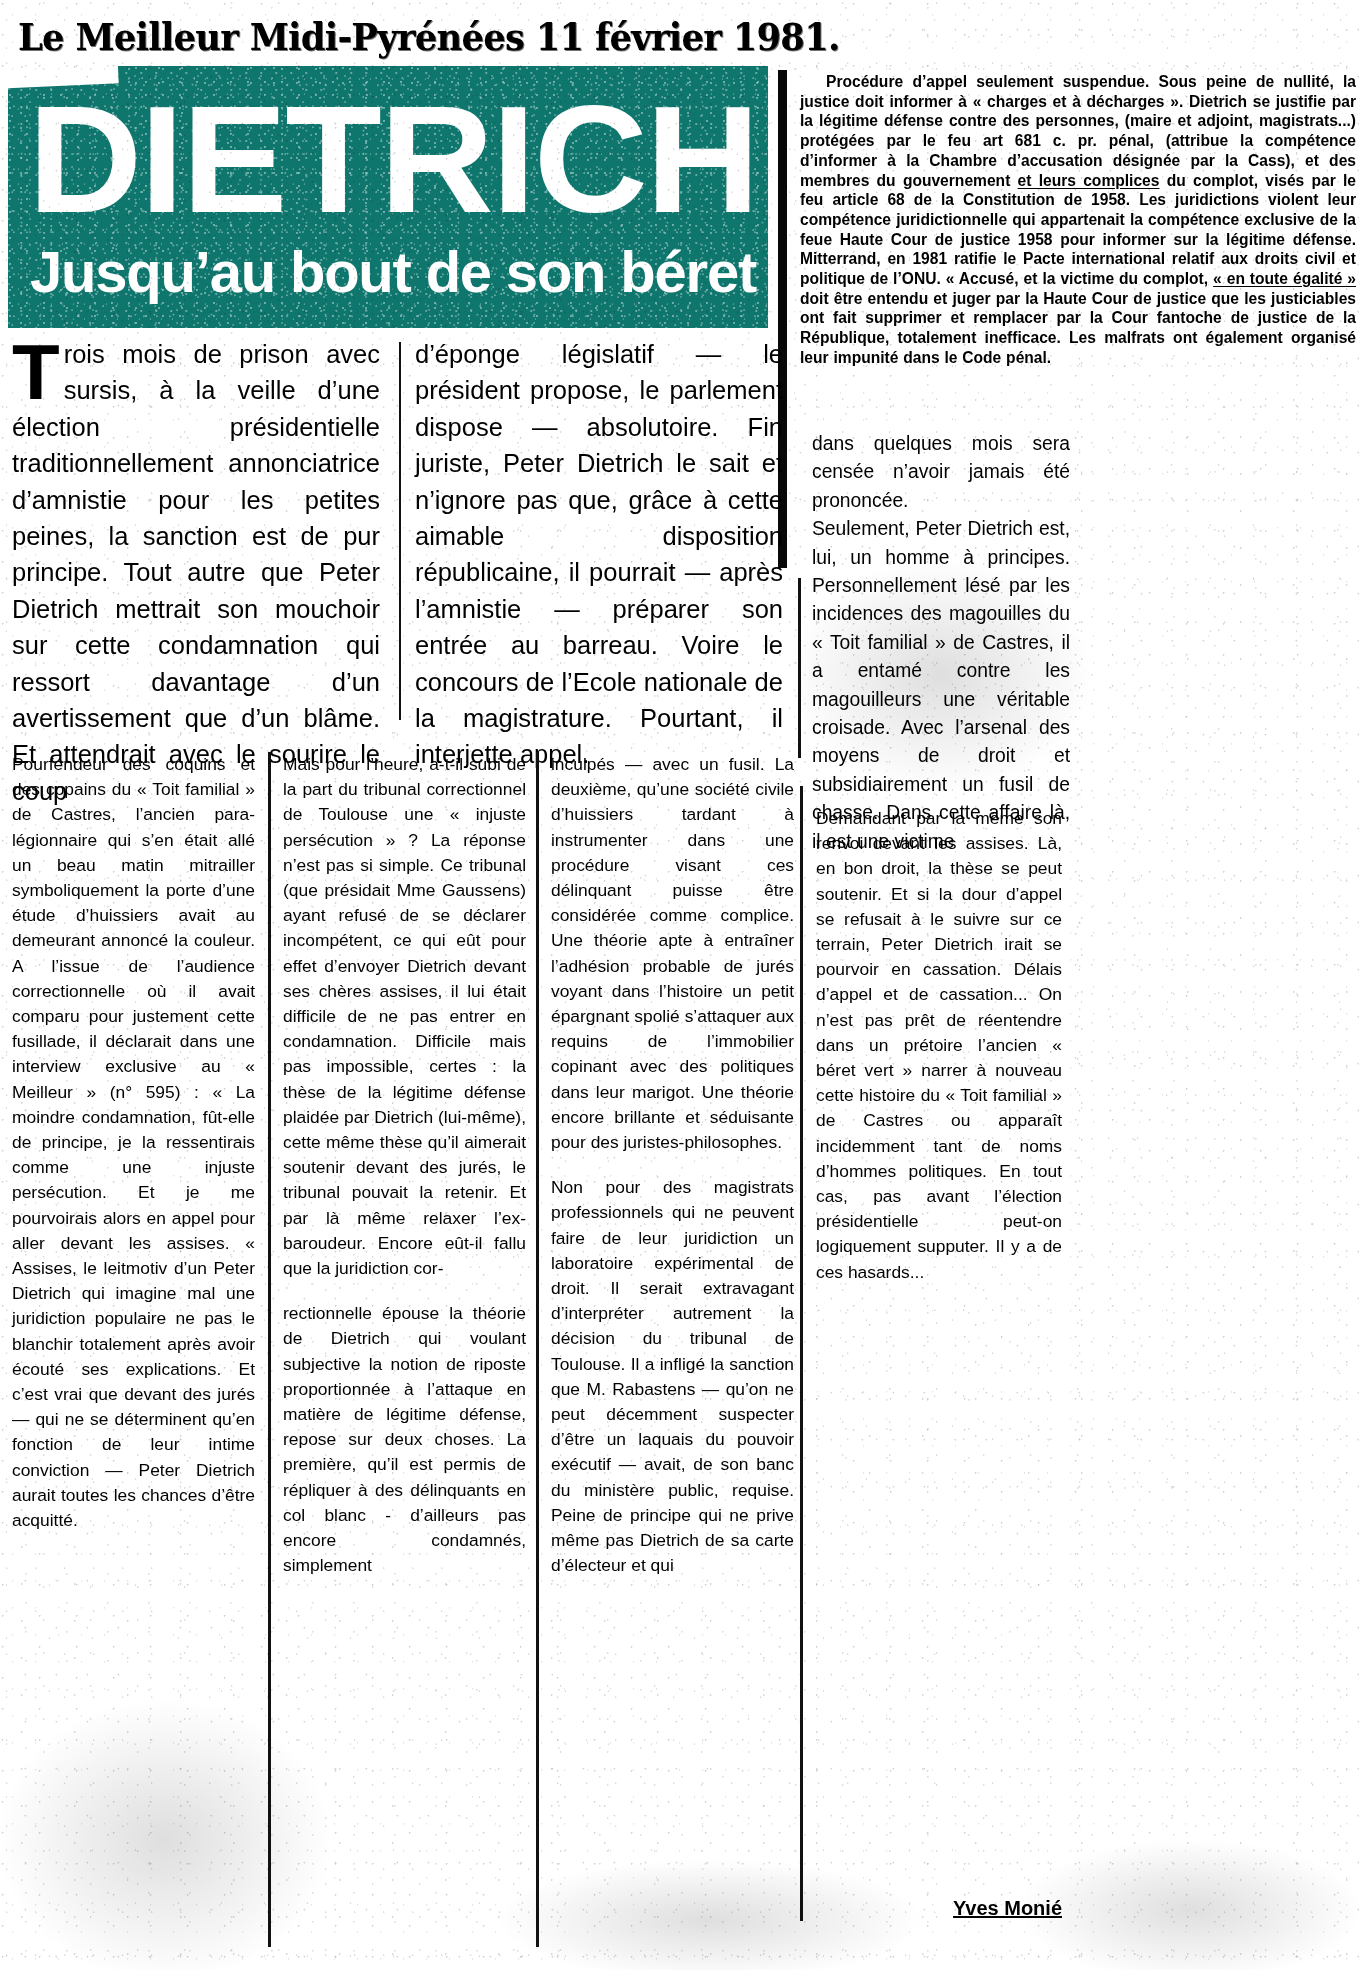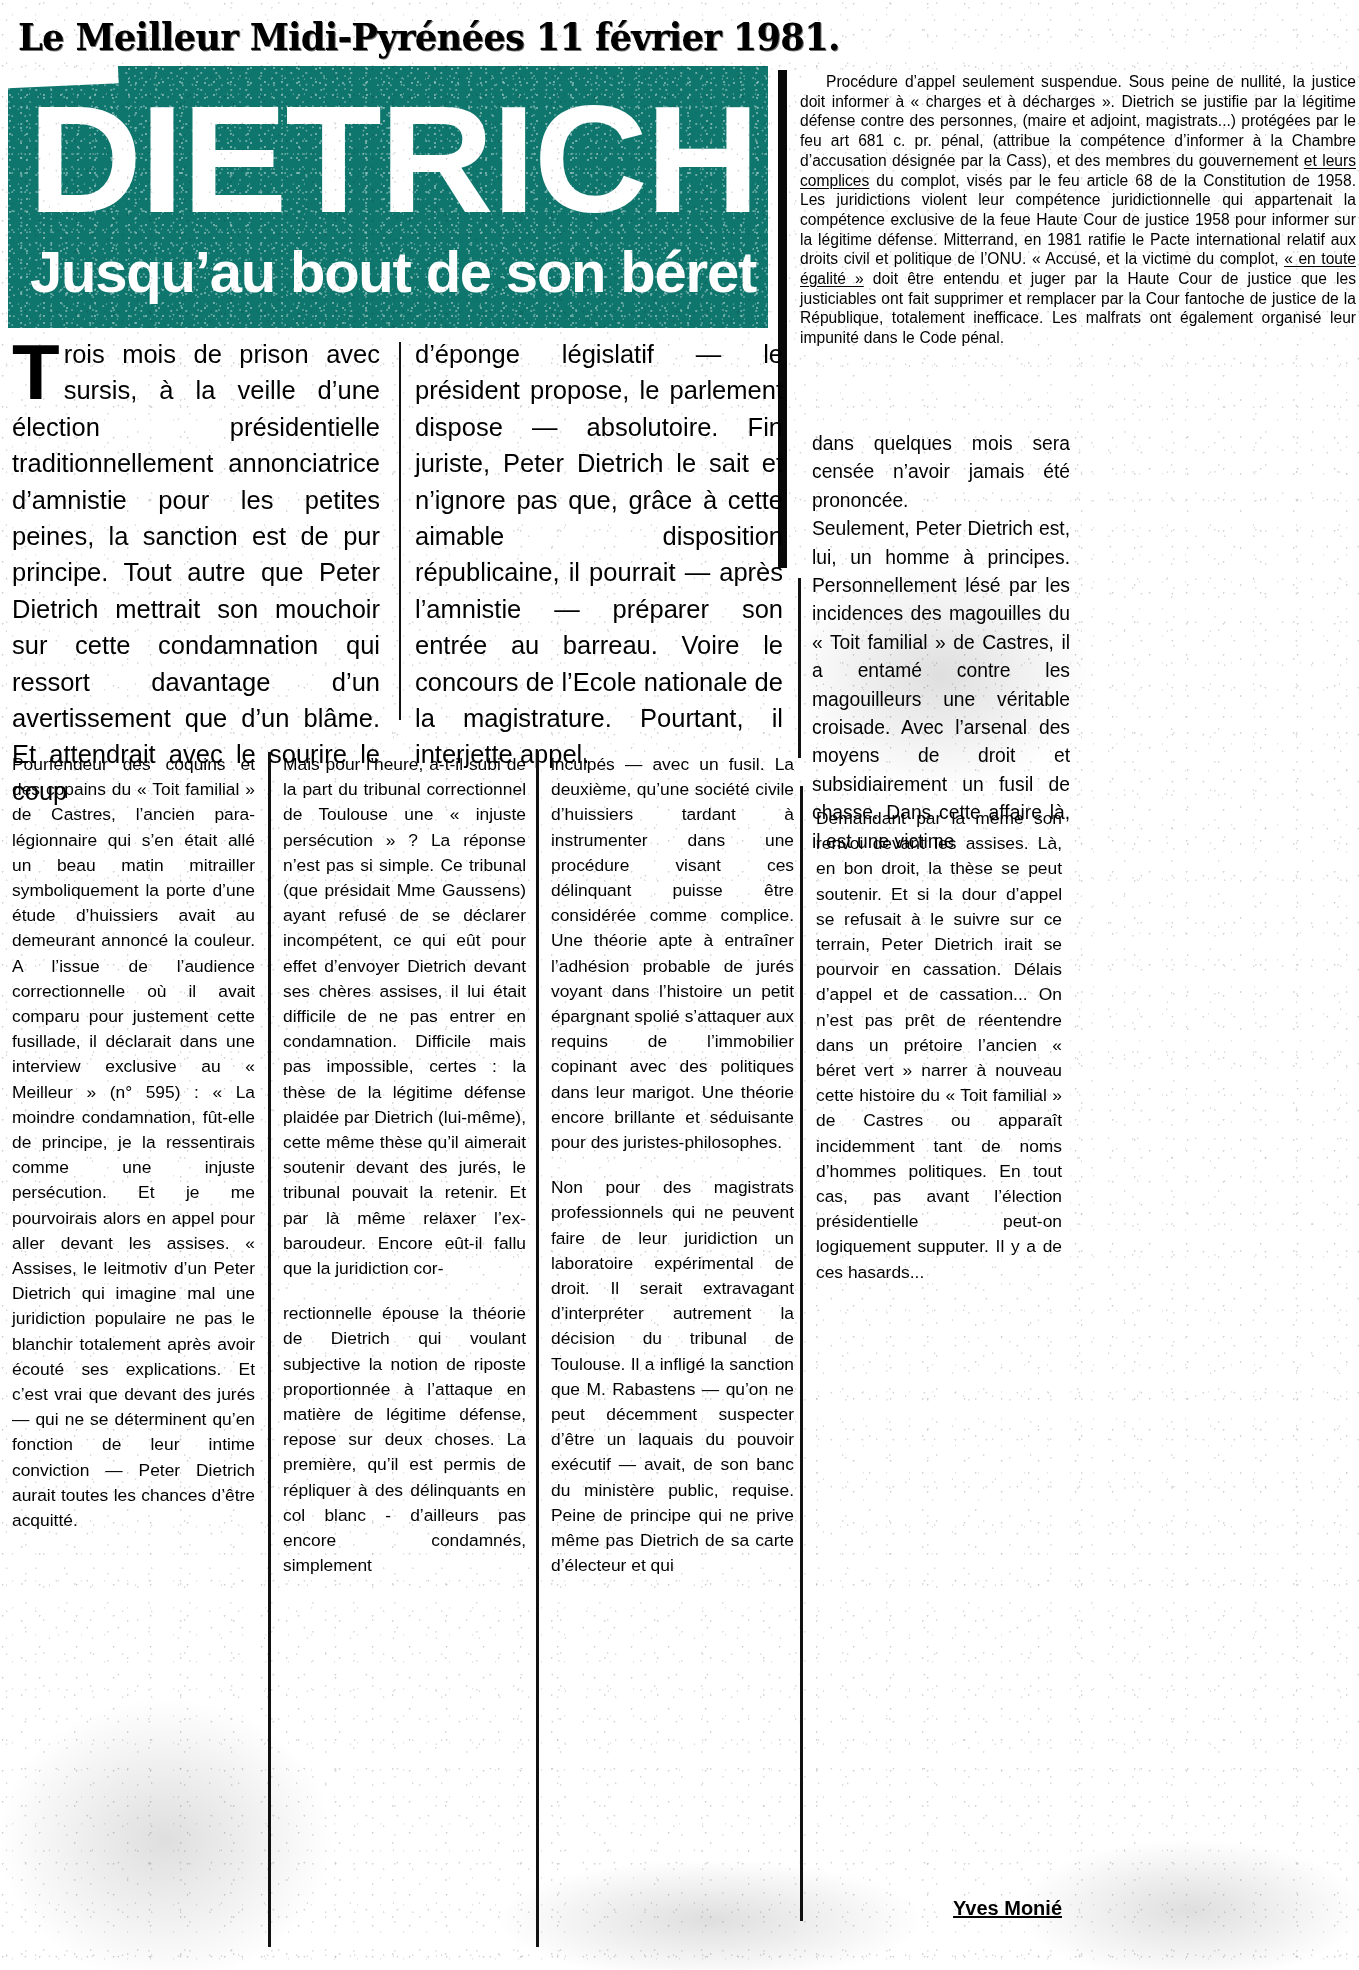--- a/index.html
+++ b/index.html
@@ -146,21 +146,21 @@
     height: 100%;
     background: #080808;
   }
   .sidebar-text {
     position: absolute;
     left: 22px;
     top: 2px;
     width: 556px;
     font-size: 15.6px;
     line-height: 19.7px;
-    font-weight: 400;
+    font-weight: 700;
     text-align: justify;
     text-indent: 26px;
     hyphens: auto;
     word-spacing: .5px;
   }
   .sidebar-text u { text-decoration: underline; text-underline-offset: 2px; }
 
   
   .lead {
     position: absolute;

